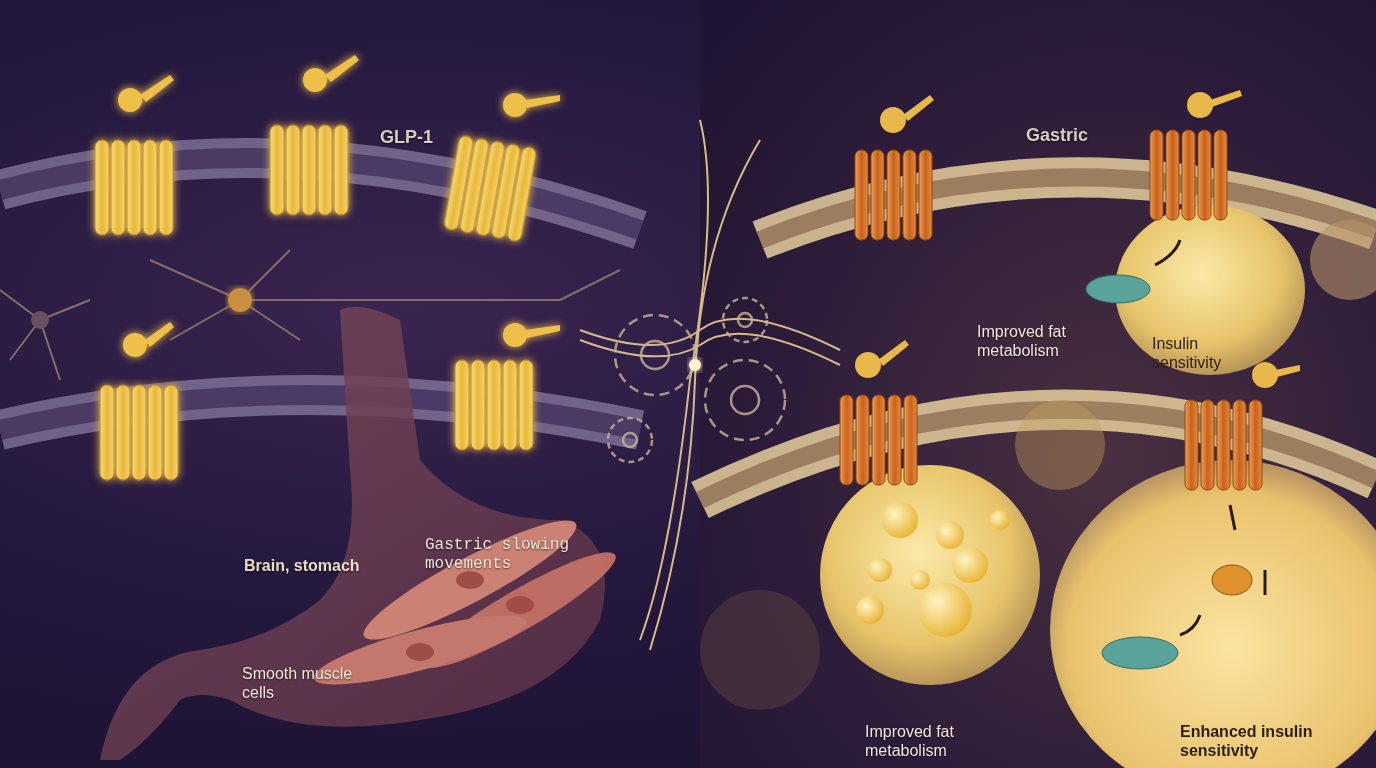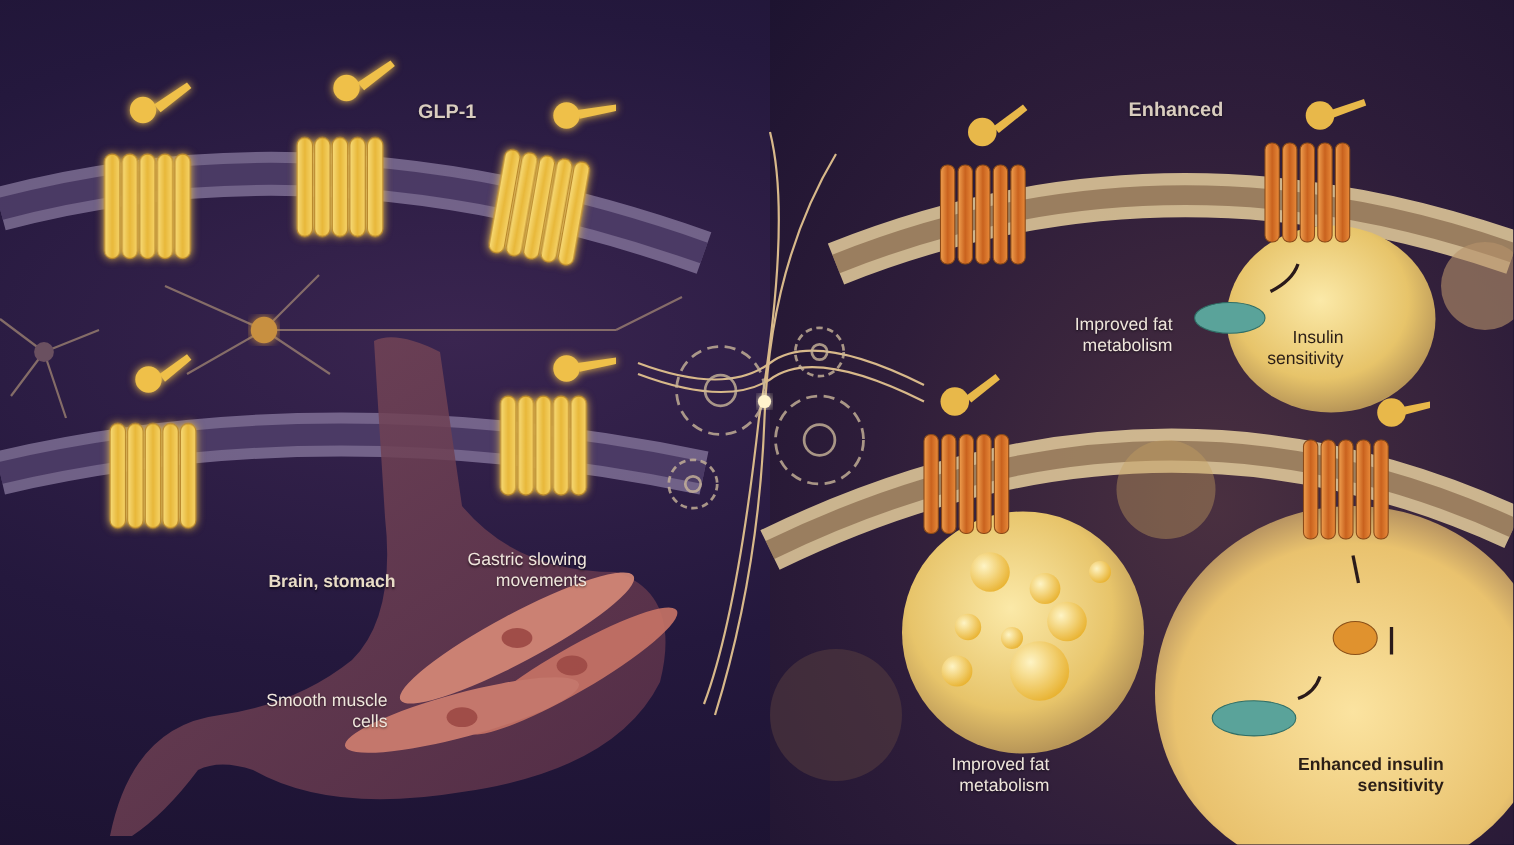--- a/index.html
+++ b/index.html
@@ -2,21 +2,21 @@
 <html><head>
 <meta charset="utf-8">
 <style>
   html,body{margin:0;padding:0;}
   body{width:1376px;height:768px;overflow:hidden;background:#1e1533;font-family:"Liberation Sans",sans-serif;}
   .stage{position:relative;width:1376px;height:768px;overflow:hidden;
     background:radial-gradient(ellipse at 30% 40%,#3a2550 0%,#24183d 45%,#170f2a 100%);}
   .right-bg{position:absolute;left:700px;top:0;width:676px;height:768px;
     background:radial-gradient(ellipse at 60% 60%,#4a3040 0%,#2e1d3a 55%,#1d1330 100%);}
   svg.art{position:absolute;left:0;top:0;}
-  .lbl{position:absolute;color:#efe6dc;font-size:16px;line-height:19px;text-align:right;white-space:nowrap;text-shadow:0 1px 2px rgba(0,0,0,.6);}
+  .lbl{position:absolute;color:#efe6dc;font-size:16px;line-height:19px;text-align:left;white-space:nowrap;text-shadow:0 1px 2px rgba(0,0,0,.6);margin-top:36px;}
   .lbl.bold{font-weight:bold;color:#e8dcc6;}
   .lbl.title{font-size:18px;font-weight:bold;color:#d9cdbf;}
   .lbl.dark{color:#2b1e16;text-shadow:none;}
   .ml{white-space:pre-line;}
 </style>
 </head>
 <body>
 
 <div class="stage">
   <div class="right-bg"></div>
@@ -221,26 +221,26 @@
     <g stroke="#2a1a1a" stroke-width="3" fill="none">
       <path d="M1180,240 Q1175,255 1155,265"></path>
       <path d="M1230,505 L1235,530"></path>
       <path d="M1265,595 L1265,570"></path>
       <path d="M1200,615 Q1195,630 1180,635"></path>
     </g>
   </svg>
 
   <div class="lbl title" style="left:380px;top:92px;">GLP-1</div>
   <div class="lbl bold" style="left:244px;top:520px;">Brain, stomach</div>
-  <div class="lbl ml" style="left:425px;top:500px;">Gastric slowing
+  <div class="lbl ml" style="left:425px;top:500px;font-family:Liberation Mono, monospace;">Gastric slowing
 movements</div>
   <div class="lbl ml" style="left:242px;top:628px;">Smooth muscle
 cells</div>
 
-  <div class="lbl title" style="left:1026px;top:90px;">Enhanced</div>
+  <div class="lbl title" style="left:1026px;top:90px;">Gastric</div>
   <div class="lbl ml" style="left:977px;top:286px;">Improved fat
 metabolism</div>
   <div class="lbl ml dark" style="left:1152px;top:298px;">Insulin
 sensitivity</div>
   <div class="lbl ml" style="left:865px;top:686px;">Improved fat
 metabolism</div>
   <div class="lbl ml dark" style="left:1180px;top:686px;font-weight:bold;">Enhanced insulin
 sensitivity</div>
 </div>
 

